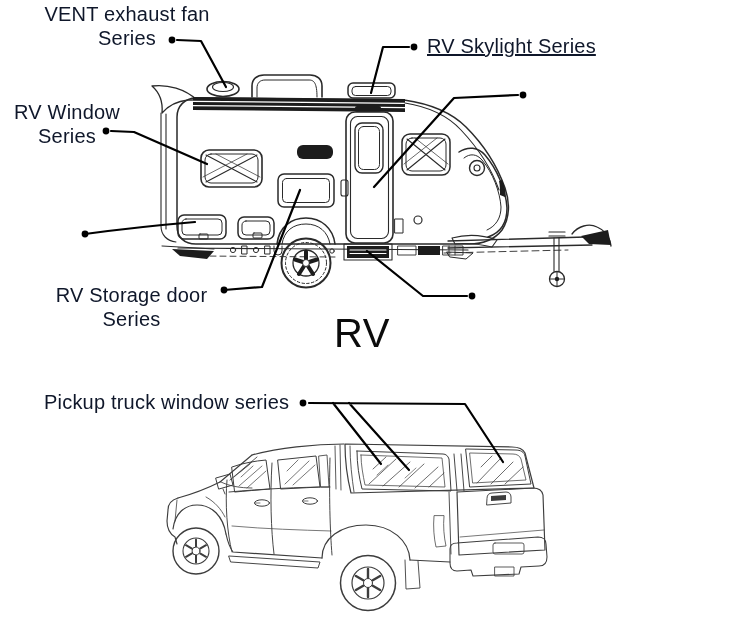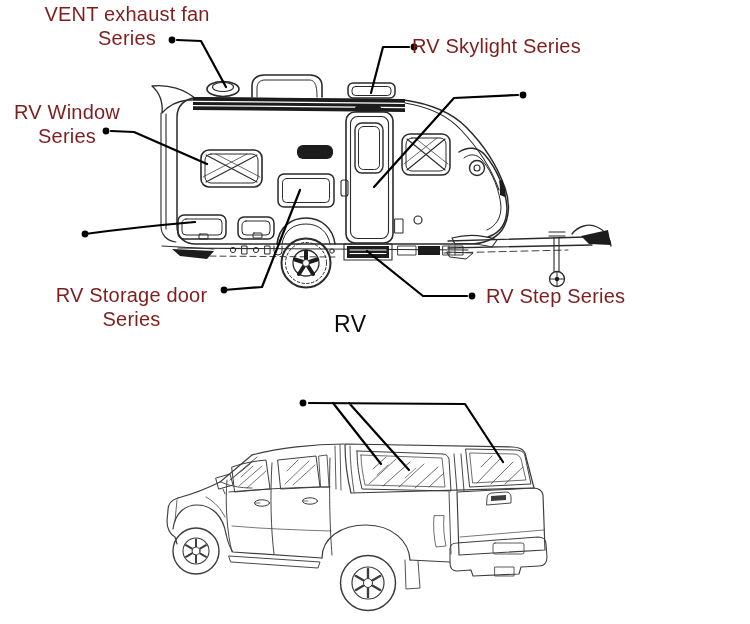--- a/index.html
+++ b/index.html
@@ -9,35 +9,35 @@
     background:#ffffff;
     overflow:hidden;
     font-family:"Liberation Sans", sans-serif;
     color:#0b0b0b;
   }
   .stage svg{position:absolute;left:0;top:0;}
   .label{
     position:absolute;
     font-size:20px;
     line-height:1.18;
-    color:#7f1d1d;
+    color:#0f172a;
     white-space:pre-line;
     letter-spacing:0.2px;
   }
   .label.center{text-align:center;}
   #lbl-vent{left:27px;top:3px;width:200px;}
-  #lbl-skylight{left:412px;top:35px;}
+  #lbl-skylight{left:427px;top:35px;text-decoration:underline;}
   #lbl-window{left:0px;top:101px;width:134px;}
   #lbl-door{left:537px;top:84px;}
   #lbl-storage{left:40px;top:276px;width:183px;margin-top:8px;}
   #lbl-step{left:486px;top:285px;}
   #lbl-truck{left:44px;top:391px;}
   #cap-rv{
     position:absolute;left:334px;top:311px;
-    font-size:23px;color:#0b0b0b;letter-spacing:0.5px;
+    font-size:40px;color:#0b0b0b;letter-spacing:0.5px;
   }
 </style>
 </head>
 <body>
 
 <div class="stage">
 
 <svg width="750" height="624" viewBox="0 0 750 624">
 
   <g fill="none" stroke="#2a2a2a" stroke-width="1.5" stroke-linecap="round" stroke-linejoin="round">
@@ -279,16 +279,16 @@
   </g>
 </svg>
 
   <div class="label center" id="lbl-vent">VENT exhaust fan
 Series</div>
   <div class="label" id="lbl-skylight">RV Skylight Series</div>
   <div class="label center" id="lbl-window">RV Window
 Series</div>
   <div class="label center" id="lbl-storage">RV Storage door
 Series</div>
-  <div class="label" id="lbl-step">RV Step Series</div>
   <div id="cap-rv">RV</div>
+  <div class="label" id="lbl-truck">Pickup truck window series</div>
 
 </div>
 
 </body></html>

